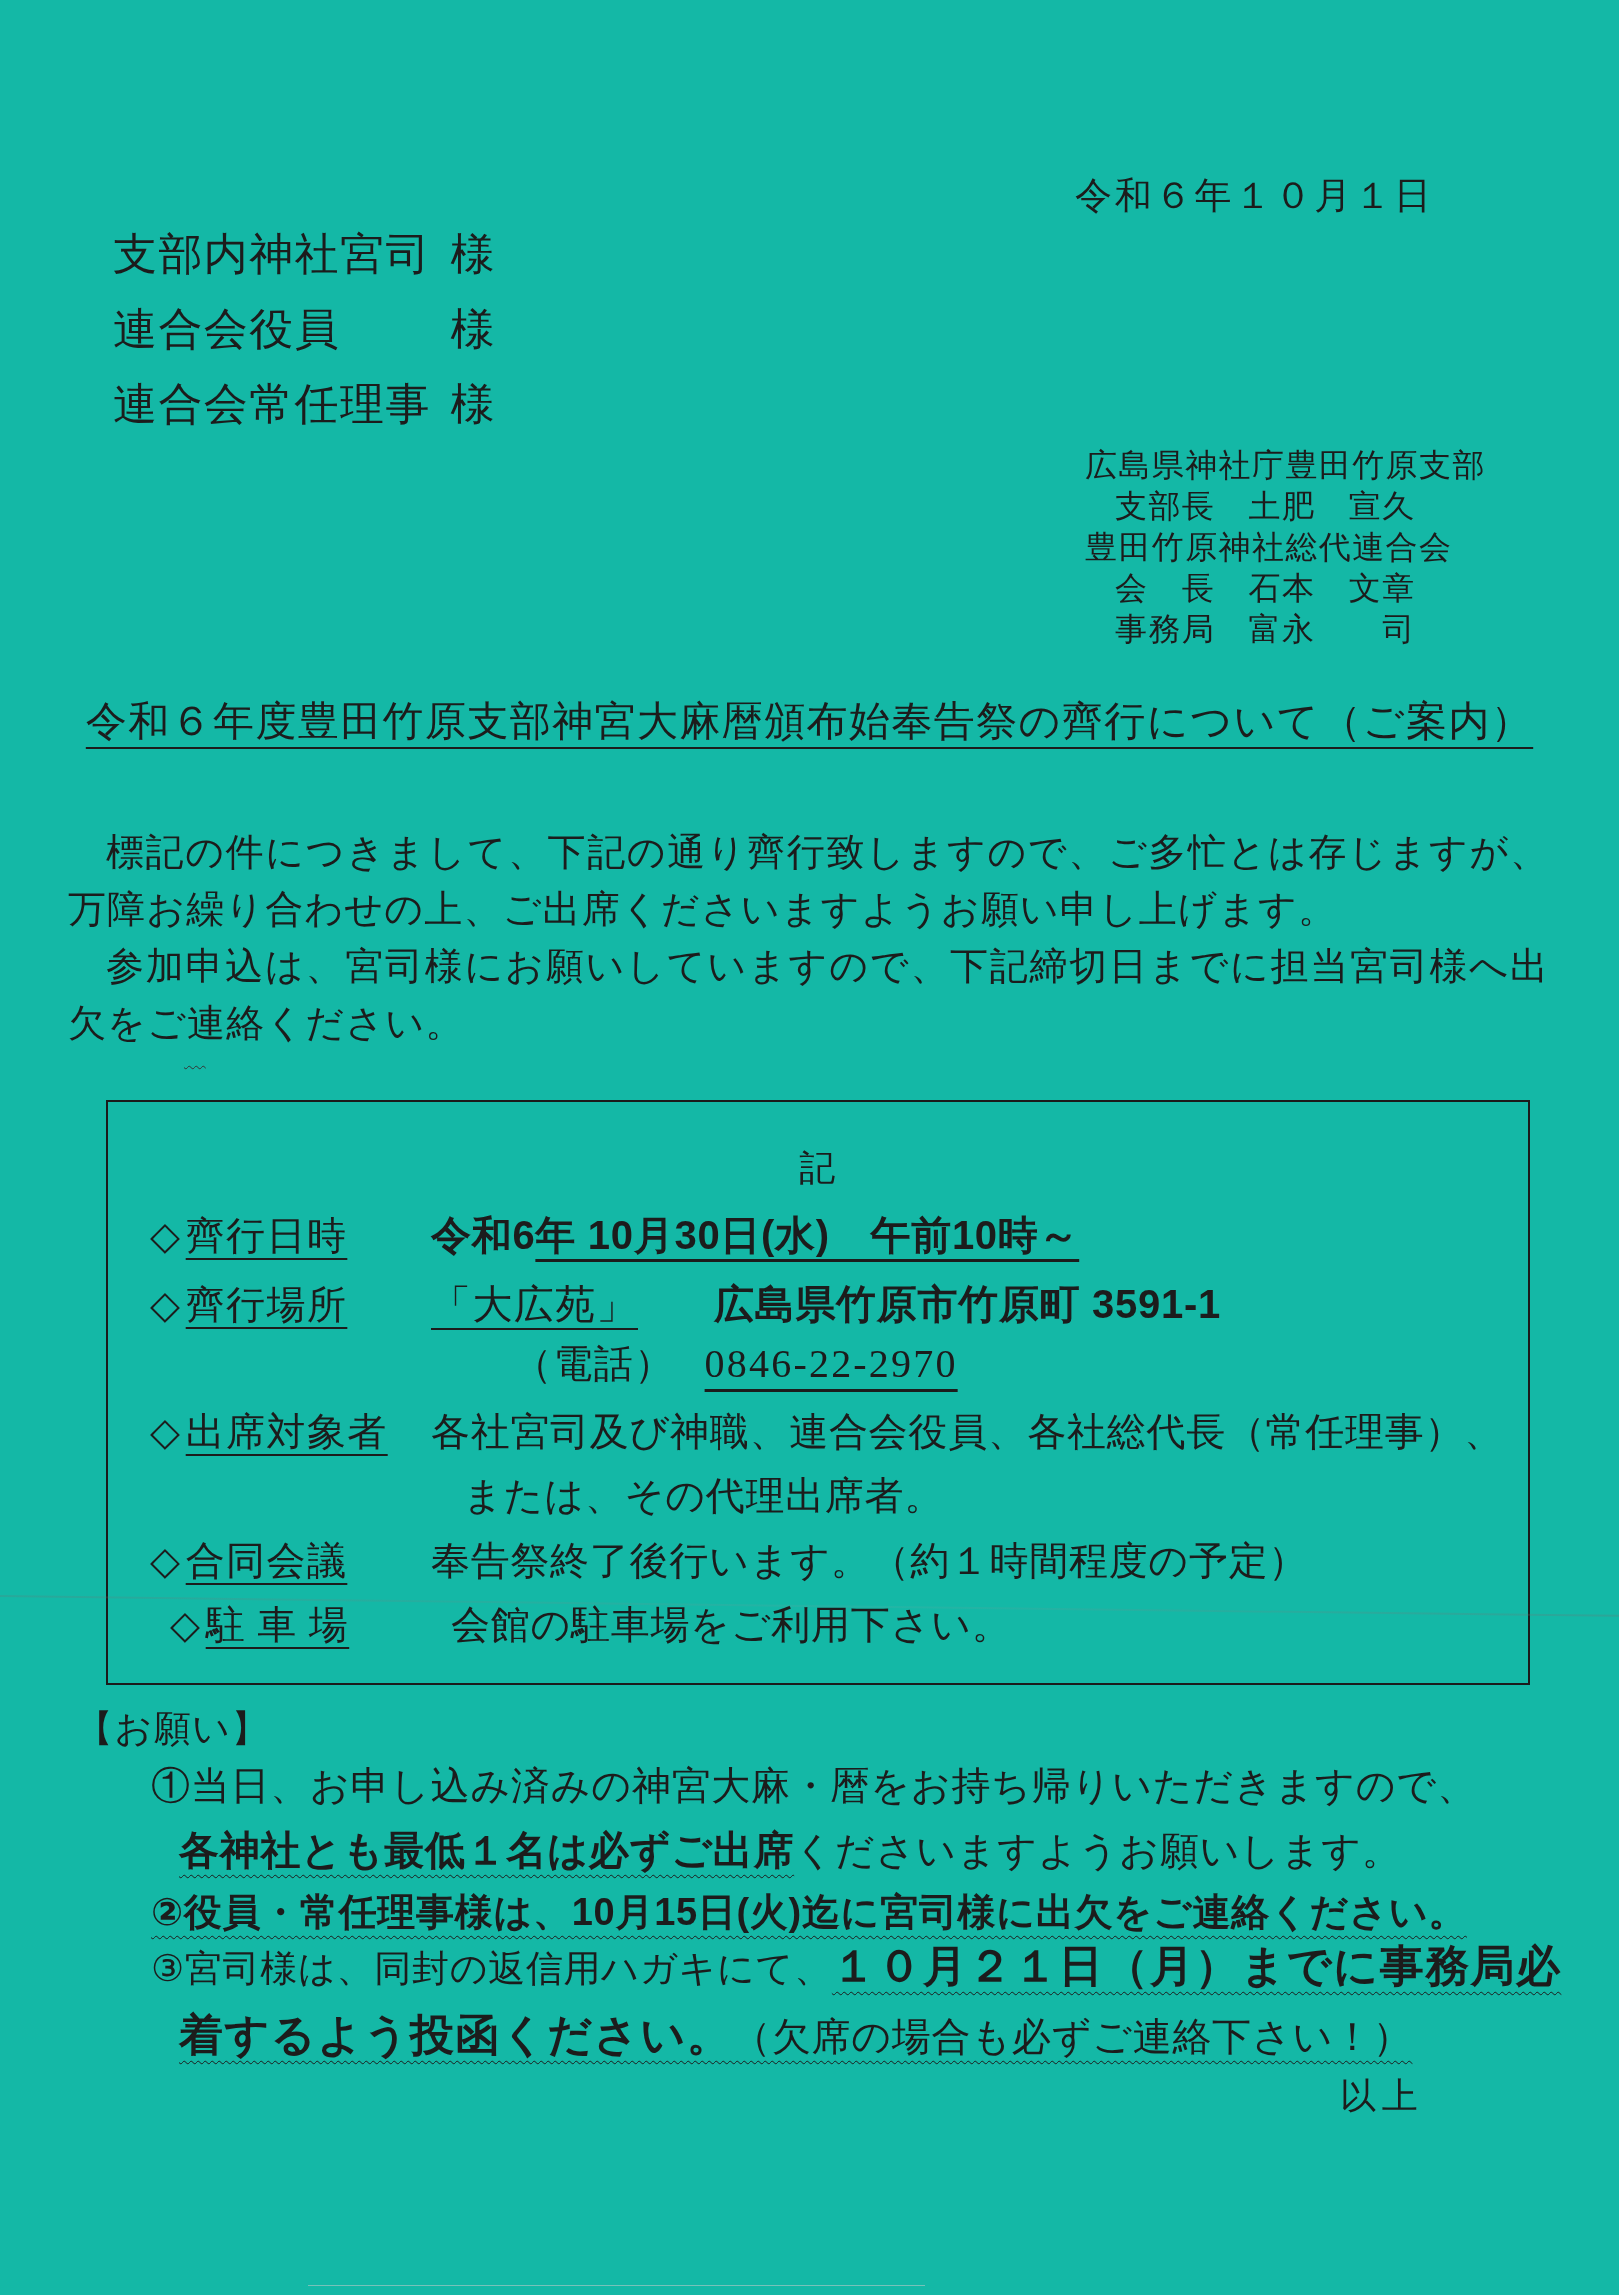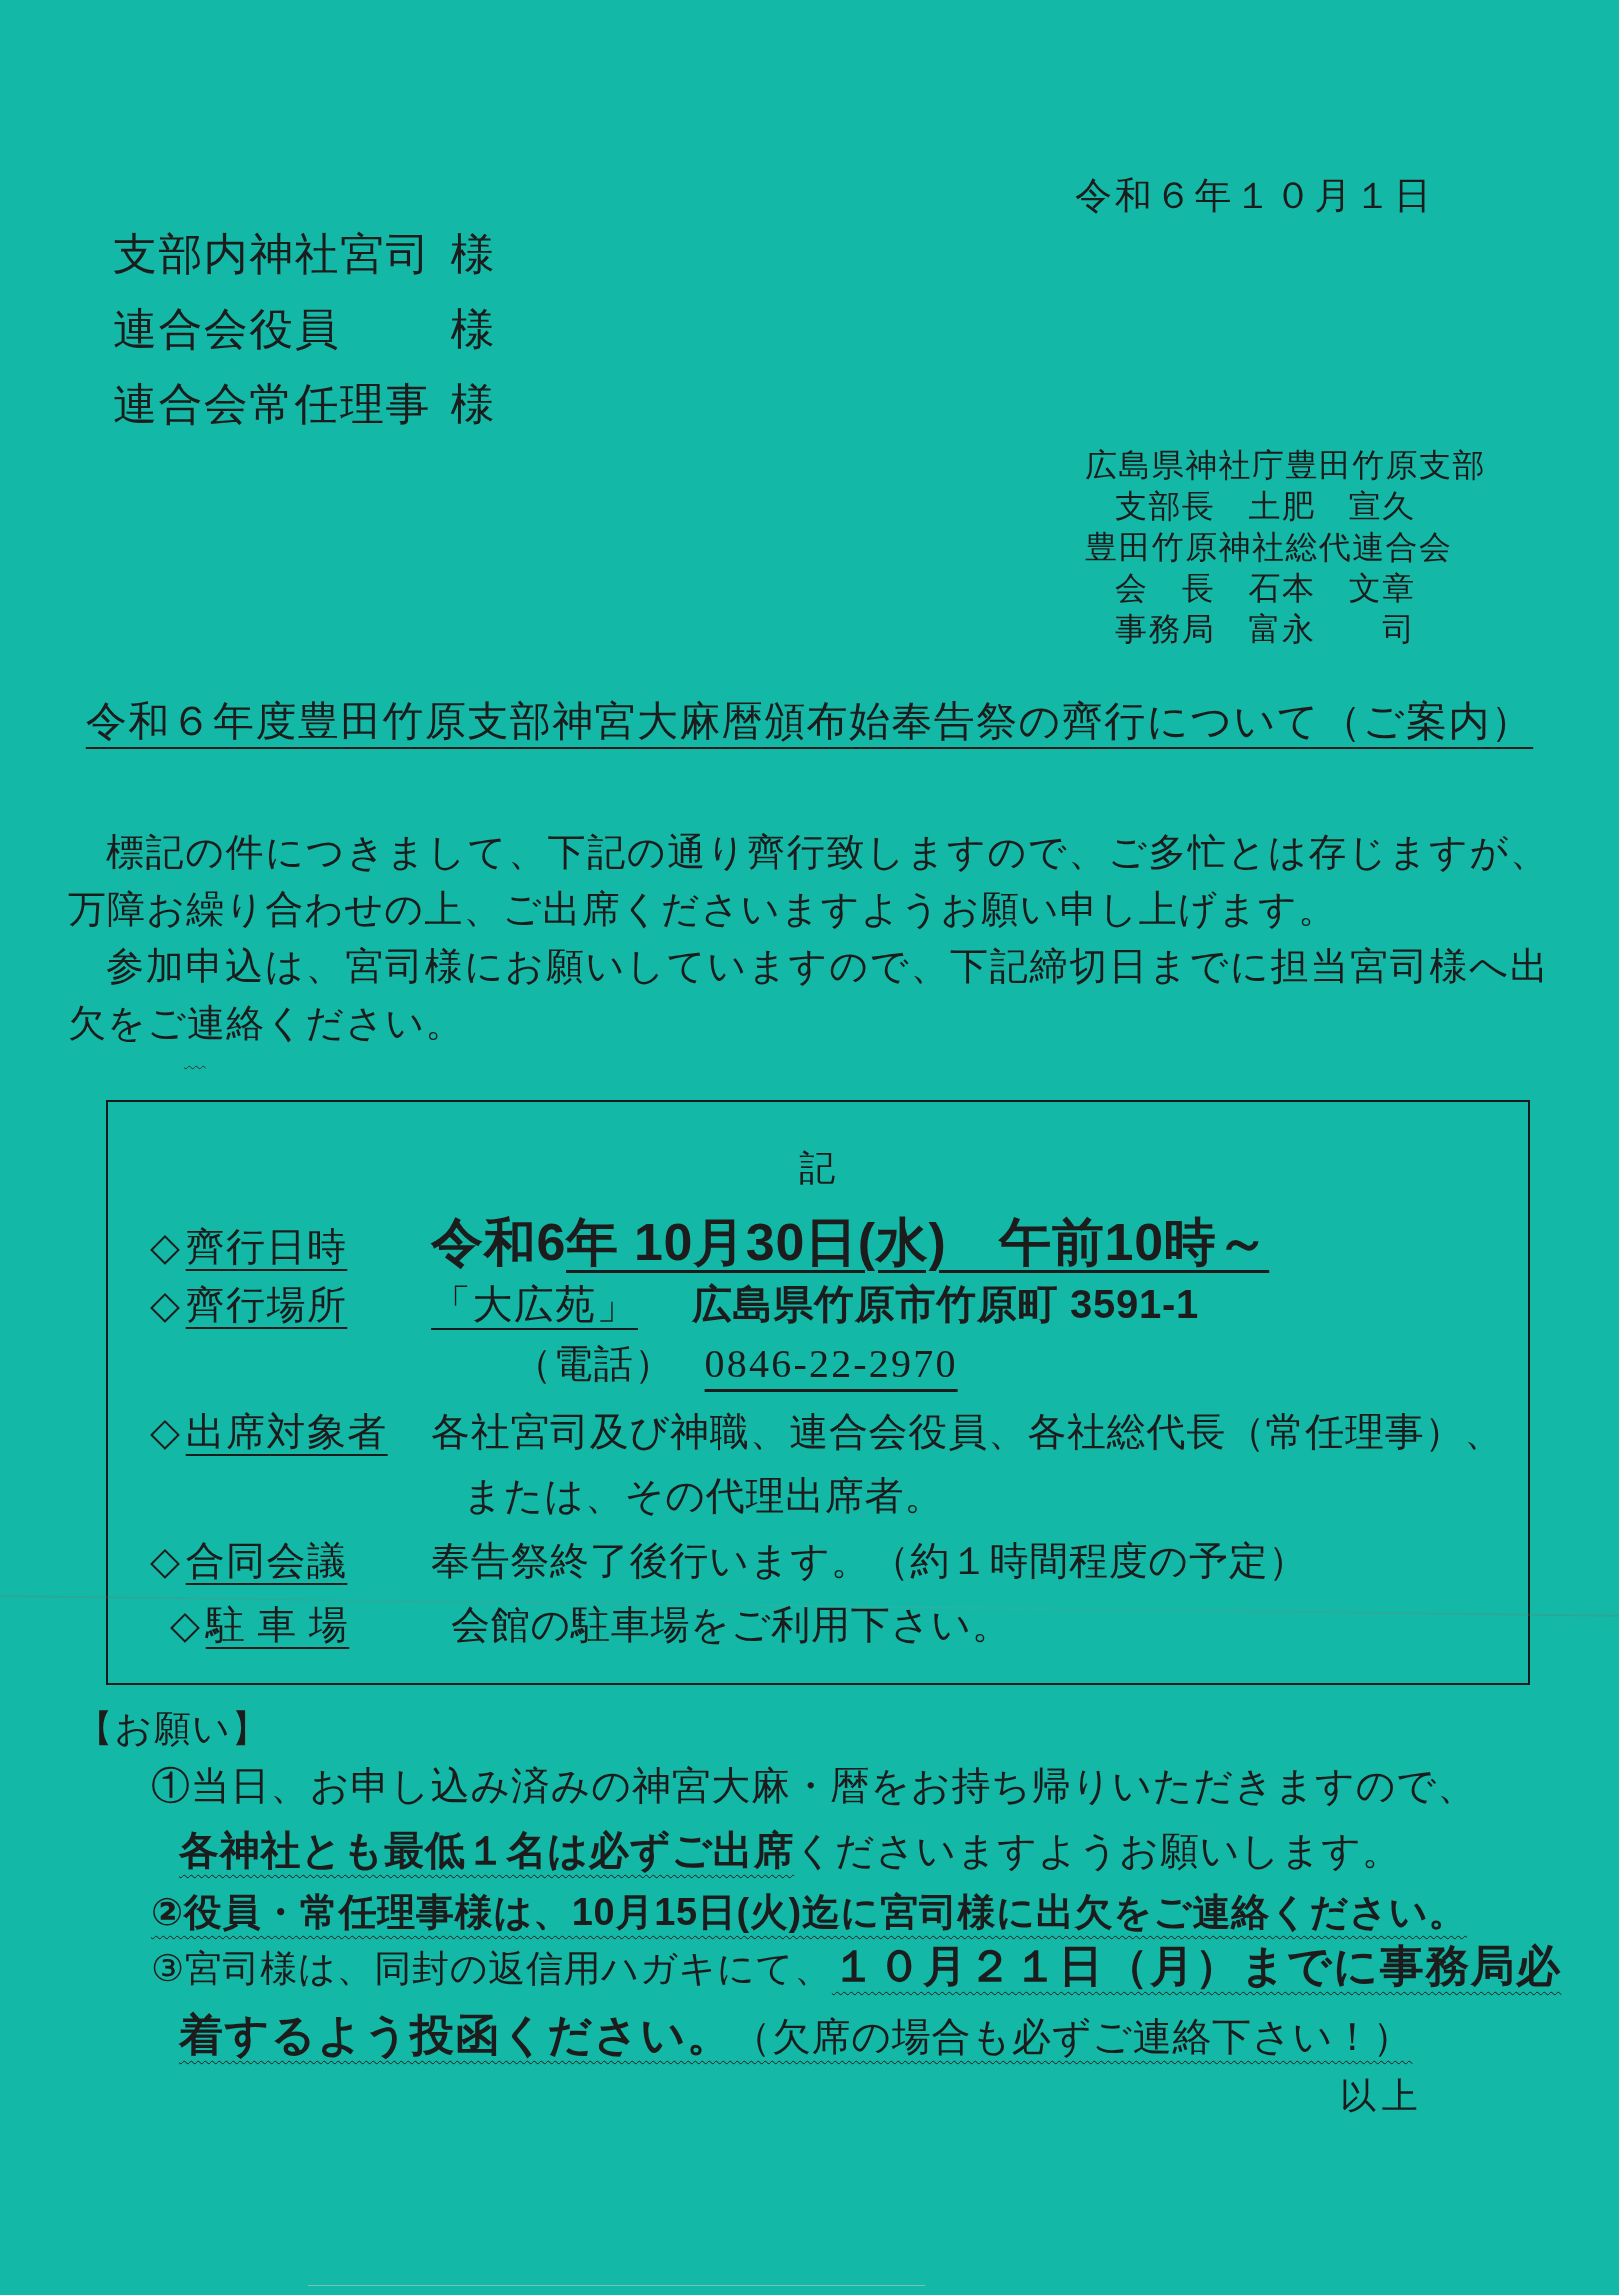--- a/index.html
+++ b/index.html
@@ -63,31 +63,31 @@
   .box-row{position:absolute;left:42px;white-space:nowrap;}
   .row-label{
     display:inline-block;width:281px;
     font-size:39px;letter-spacing:1.4px;vertical-align:baseline;
   }
   .label-text{
     text-decoration:underline;text-underline-offset:8.6px;text-decoration-thickness:2.2px;
   }
   .diamond{margin-right:4.3px;}
   .row-value{font-size:39px;letter-spacing:0.7px;vertical-align:baseline;}
-  .bold-val{font-weight:bold;font-size:52px;}
+  .bold-val{font-weight:bold;font-size:40px;}
   .u{
     text-decoration:underline;text-underline-offset:10px;text-decoration-thickness:2.9px;
   }
   .row-datetime{top:106px;}
   .row-place{top:175px;}
   .venue{
     font-size:40px;letter-spacing:1.4px;
     text-decoration:underline;text-underline-offset:10px;text-decoration-thickness:2.2px;
   }
-  .address{font-weight:bold;font-size:40px;margin-left:54px;letter-spacing:0.7px;}
+  .address{font-weight:bold;font-size:40px;margin-left:76px;letter-spacing:0.7px;}
   .row-phone{top:235px;left:405px;}
   .phone-label{font-size:39px;letter-spacing:1.4px;text-align:center;}
   .phone-number{
     font-size:40px;letter-spacing:2.2px;margin-left:30px;
     text-decoration:underline;text-underline-offset:11.5px;text-decoration-thickness:2.9px;
   }
   .row-attendees{top:303px;}
   .row-attendees2{top:367px;left:355px;font-size:39px;letter-spacing:0.7px;white-space:nowrap;}
   .row-meeting{top:432px;}
   .row-parking{top:496px;margin-left:20px;}

